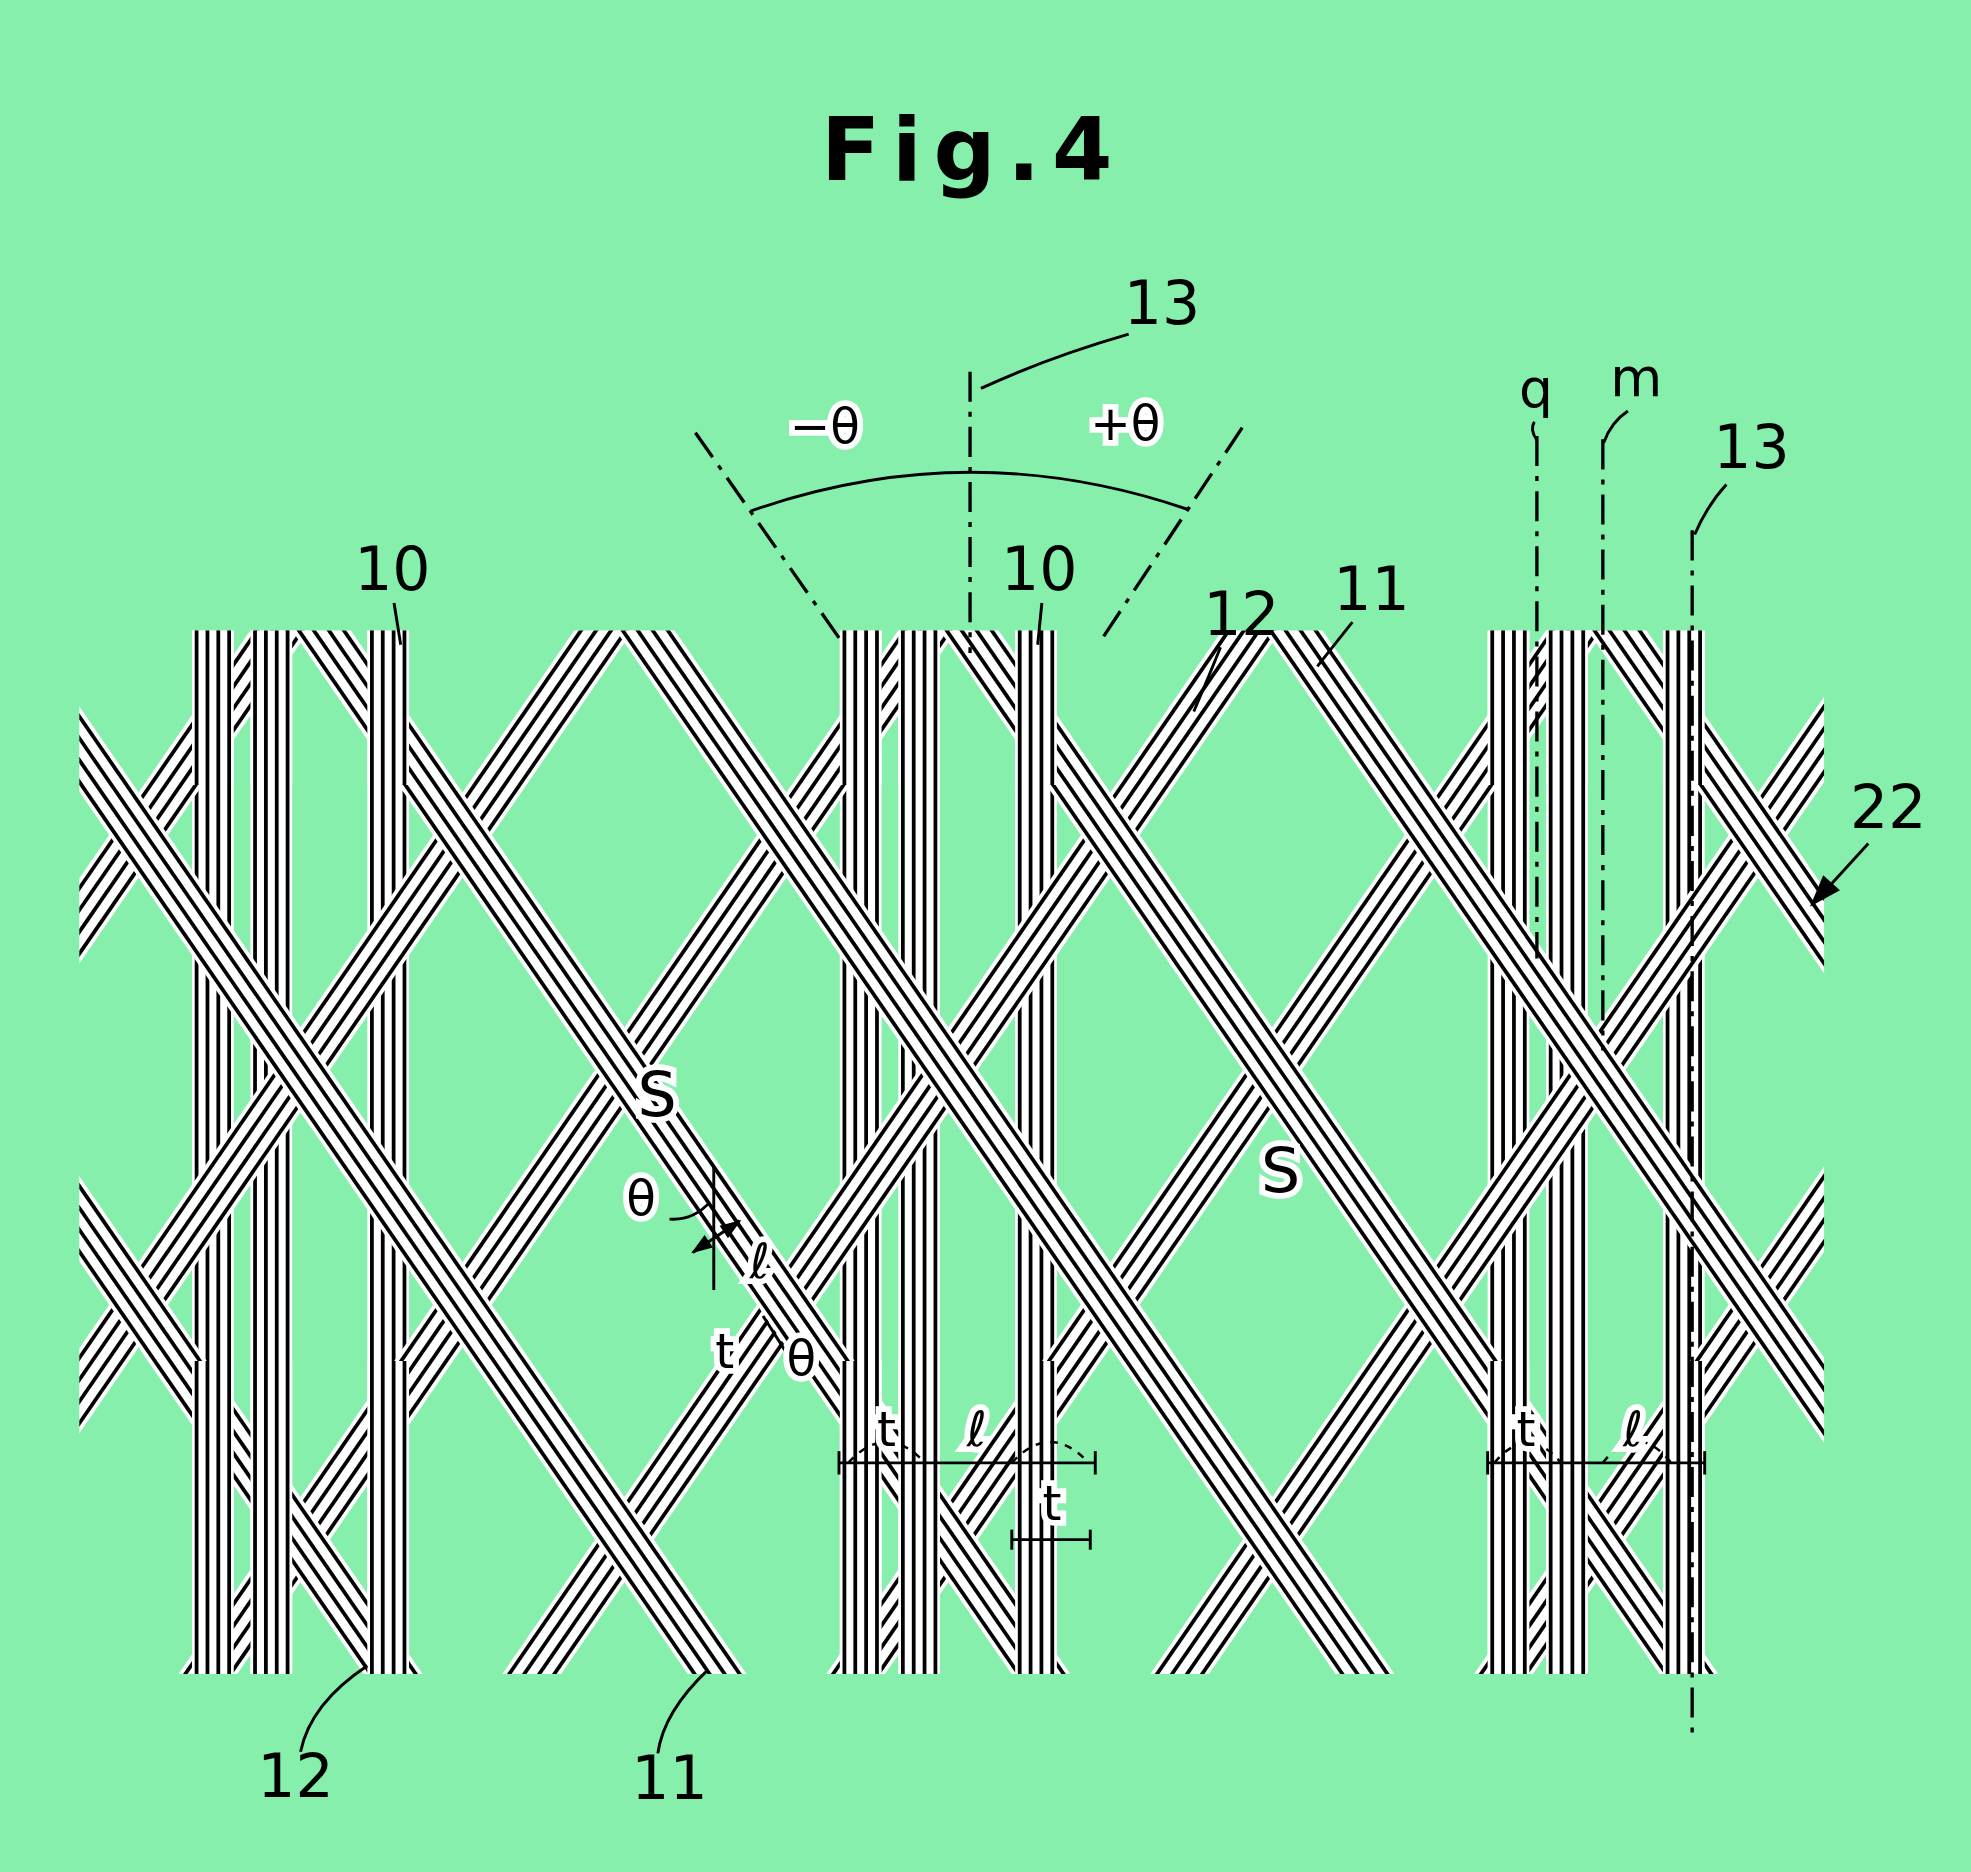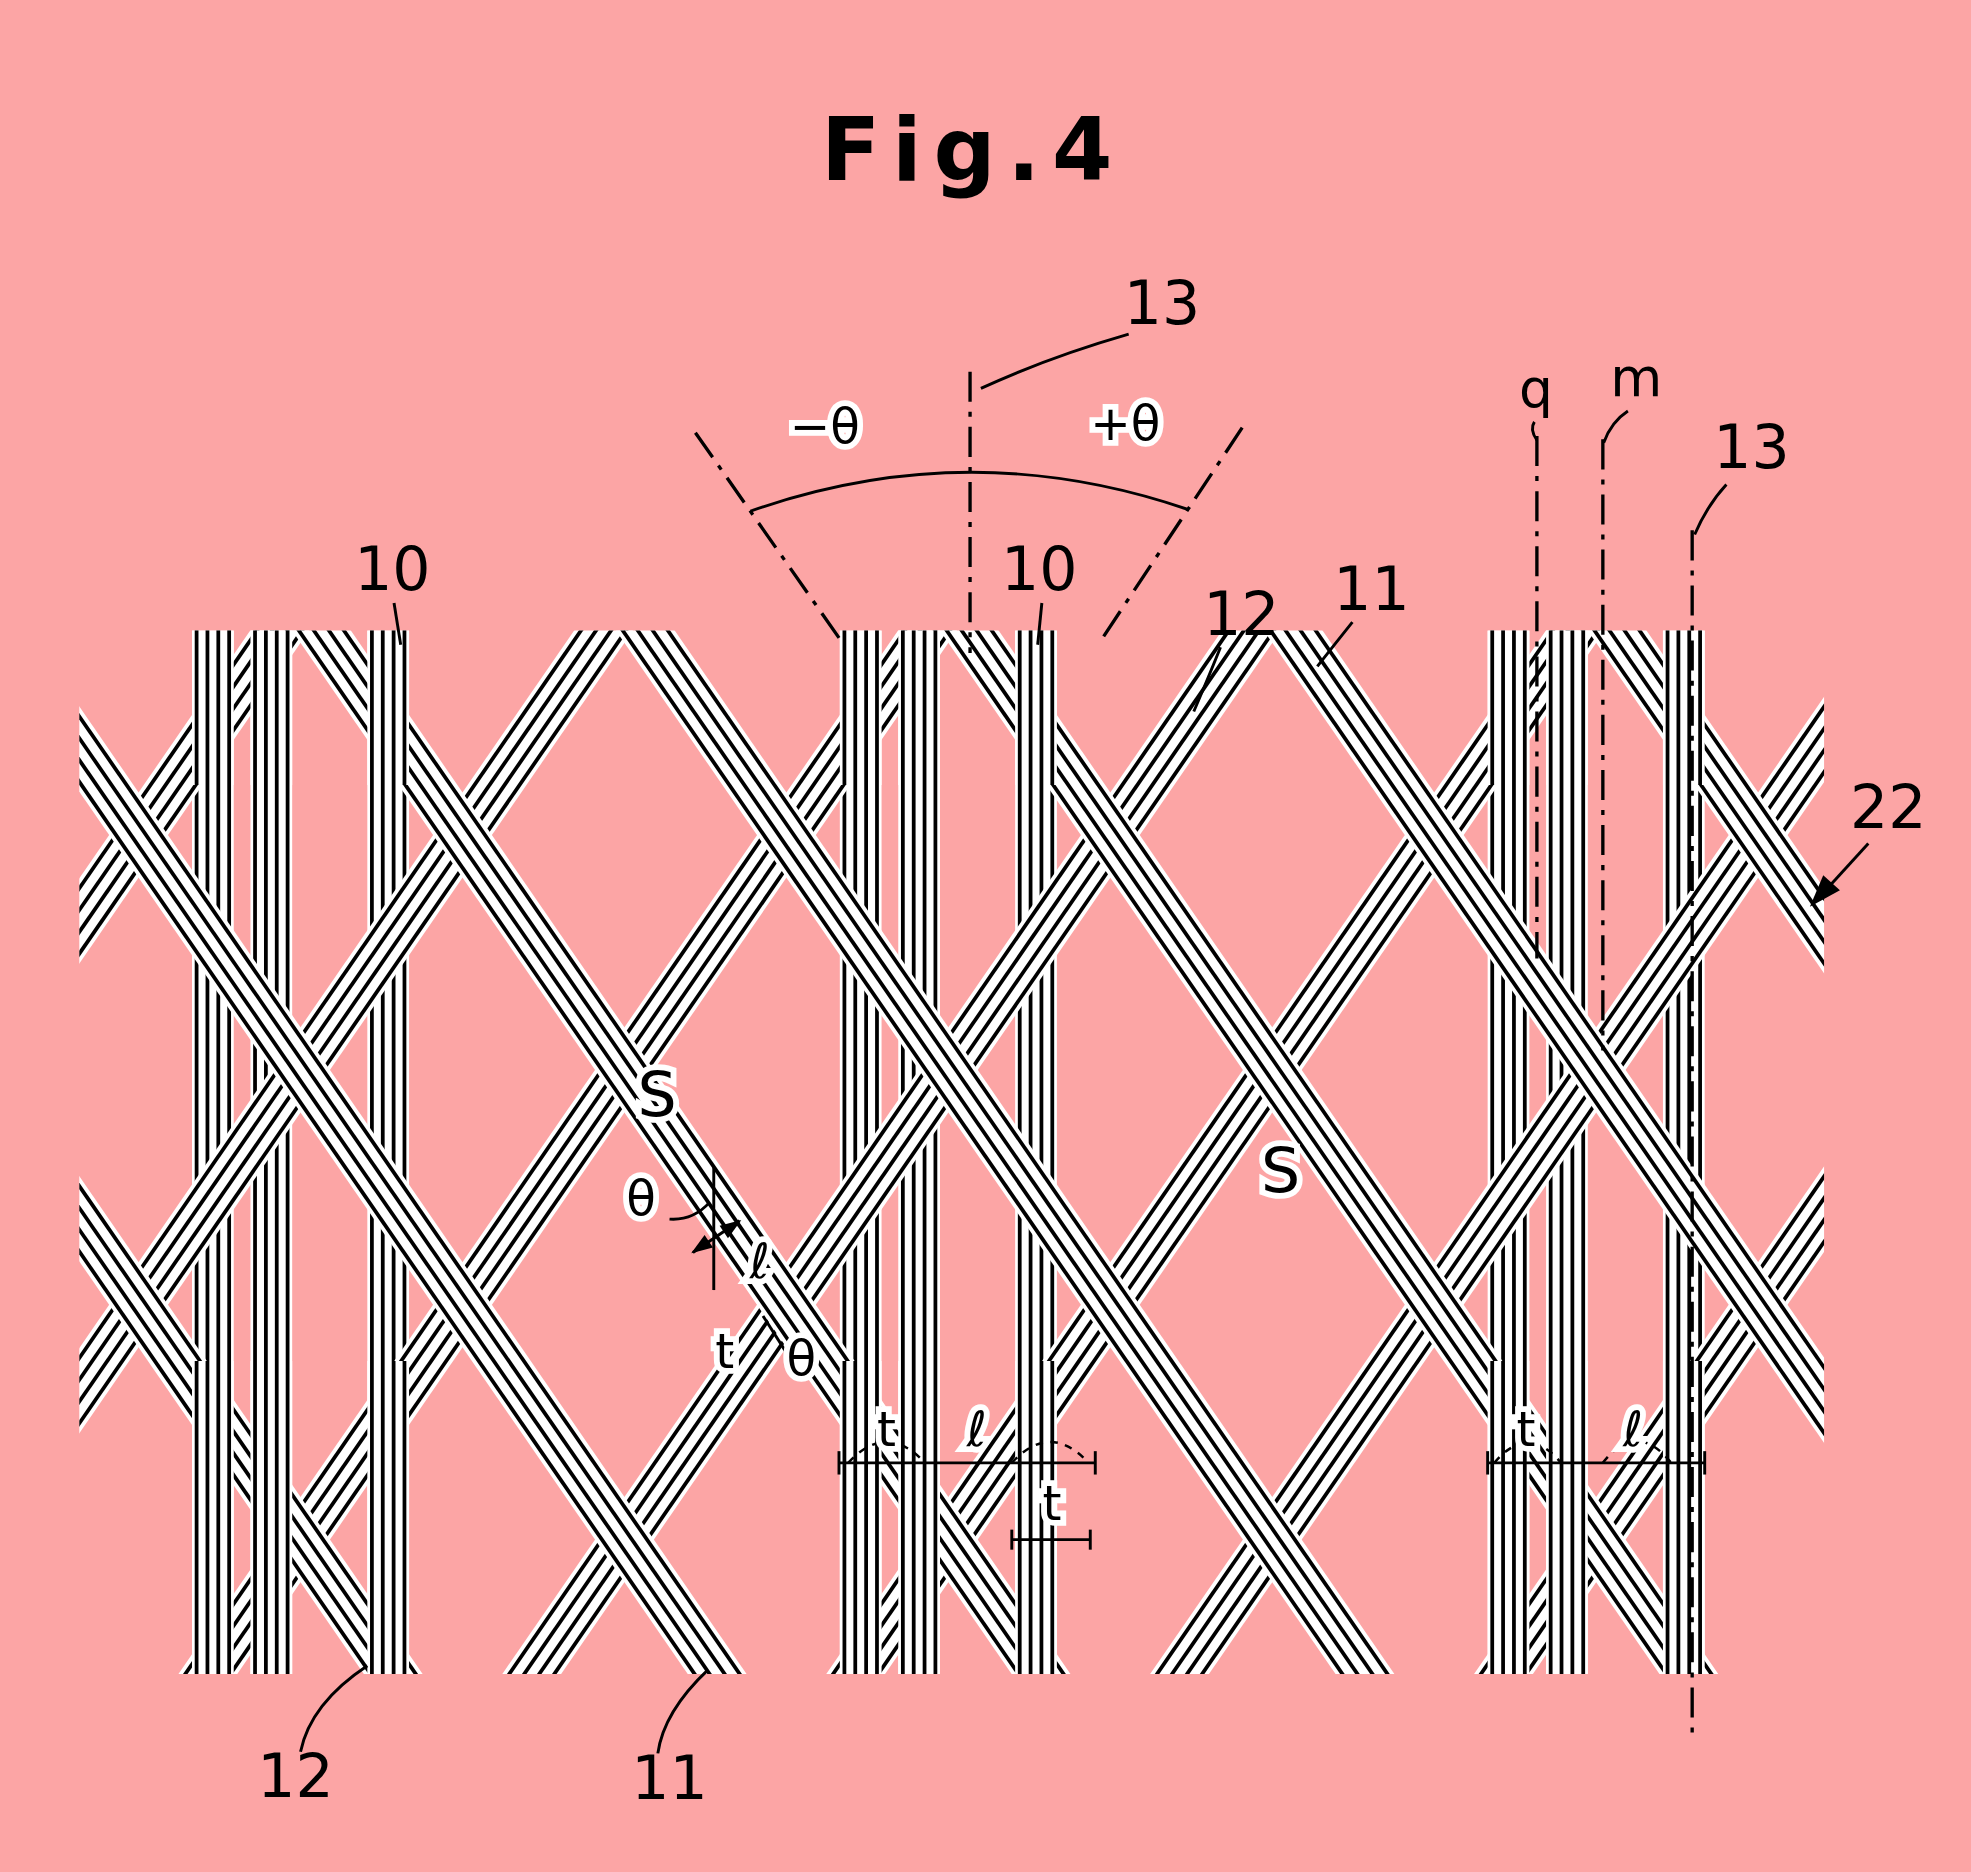--- a/index.html
+++ b/index.html
@@ -1,16 +1,16 @@
 <!DOCTYPE html>
 <html style="font-size:13.4px"><head>
 <meta charset="utf-8">
 <style>
   html,body{margin:0;padding:0;background:#ffffff;}
-  .stage{position:relative;width:1971px;height:1873px;background:#fca5a5;overflow:hidden;}
+  .stage{position:relative;width:1971px;height:1873px;background:#86efac;overflow:hidden;}
   svg{display:block;}
   text{fill:#000;font-family:"DejaVu Sans",sans-serif;}
   .t-title{font-size:104px;font-weight:bold;letter-spacing:14px;}
   .t-ref{font-size:72px;}
   .t-axis{font-size:64px;}
   .t-greek{font-size:58px;}
   .t-dim{font-size:58px;}
   .t-open{font-size:74px;}
   .halo{stroke:#ffffff;stroke-width:14px;paint-order:stroke;}
   .leader{fill:none;stroke:#000;stroke-width:3.5;}

